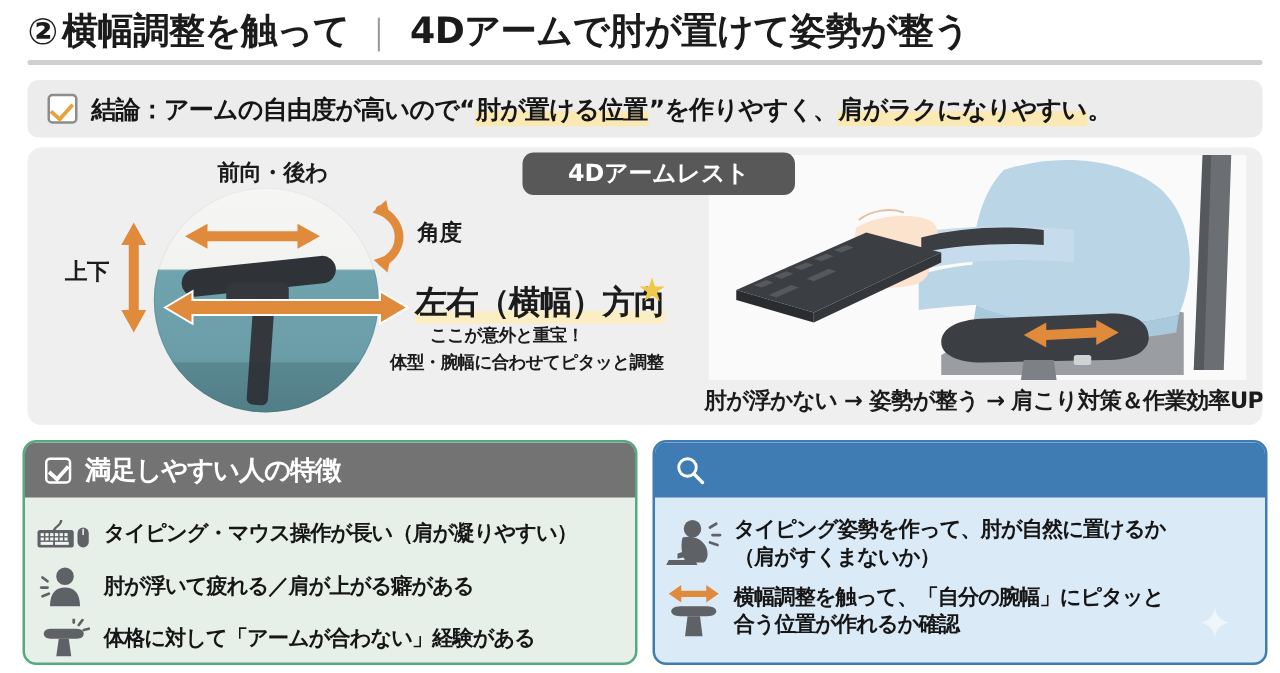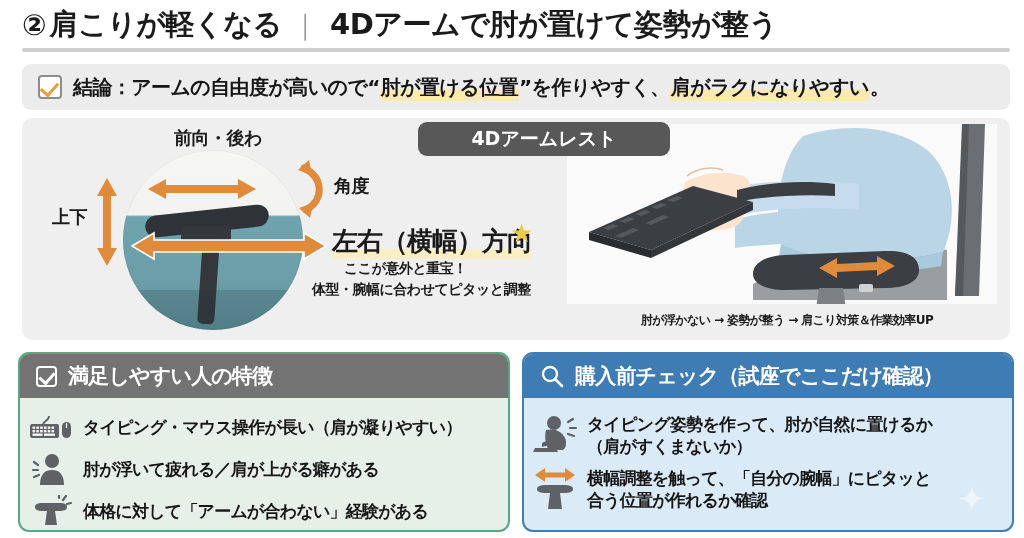--- a/index.html
+++ b/index.html
@@ -60,21 +60,21 @@
   }
 
   
   .panel {
     position: absolute; left: 22px; top: 118px; width: 988px; height: 222px;
     background: #efefef; border-radius: 11px; overflow: hidden;
   }
 
   
   .badge {
-    position: absolute; left: 396px; top: 4px; width: 252px; height: 34px;
+    position: absolute; left: 396px; top: 4px; width: 218px; height: 34px;
     background: #585858; border-radius: 9px;
     display: flex; align-items: center; justify-content: center;
     color: #fff; font-size: 19px; font-weight: 700; letter-spacing: 0px; z-index: 6;
   }
 
   
   .photo-circle {
     position: absolute; left: 101px; top: 32px; width: 180px; height: 180px;
     border-radius: 50%; overflow: hidden;
     background: linear-gradient(to bottom, #f6f6f5 0%, #f2f2f1 36%, #6fa3ad 37%, #6b9ea8 72%, #5d8f99 100%);
@@ -116,21 +116,21 @@
   .arrow-curve { position: absolute; left: 268px; top: 40px; width: 44px; height: 62px; }
 
   
   .illus {
     position: absolute; left: 545px; top: 6px; width: 430px; height: 180px;
     background: #fafafa; overflow: hidden;
   }
 
   .caption-bottom {
     position: absolute; left: 545px; top: 188px; width: 440px; height: 28px;
-    font-size: 12px; font-weight: 700; color: #1b1b1b; letter-spacing: -0.6px;
+    font-size: 18px; font-weight: 700; color: #1b1b1b; letter-spacing: -0.6px;
     display: flex; align-items: center; justify-content: center; white-space: nowrap;
   }
 
   
   .card {
     position: absolute; top: 352px; width: 492px; height: 180px;
     border-radius: 11px; overflow: hidden;
   }
   .card.green { left: 18px; border: 2px solid #56a97f; background: #e6f0e9; }
   .card.blue  { left: 522px; border: 2px solid #3f7cb4; background: #dbeaf7; }
@@ -169,21 +169,21 @@
 
   .sparkle { position: absolute; right: 26px; bottom: 14px; color: #eef5fb; font-size: 34px; line-height: 1; }
 </style>
 </head>
 <body>
 
 <div id="root">
 
   <div class="title-row">
     <span class="title-num">②</span>
-    <span class="title-a">肩こりが軽くなる</span>
+    <span class="title-a">横幅調整を触って</span>
     <span class="title-sep">｜</span>
     <span class="title-b">4Dアームで肘が置けて姿勢が整う</span>
   </div>
   <div class="title-rule"></div>
 
   <div class="concl">
     <span class="chk-box"></span>
     <span class="concl-text">
       <span>結論：アームの自由度が高いので“</span>
         <span class="hl">肘が置ける位置</span>
@@ -340,21 +340,20 @@
   </div>
 
   <div class="card blue">
     <div class="card-head">
       <span class="head-search">
         <svg width="24" height="24" viewBox="0 0 24 24">
           <circle cx="10" cy="10" r="7" stroke="#fff" stroke-width="2.3" fill="none"></circle>
           <line x1="15" y1="15" x2="22" y2="22" stroke="#fff" stroke-width="2.6" stroke-linecap="round"></line>
         </svg>
       </span>
-      <span>購入前チェック（試座でここだけ確認）</span>
     </div>
     <div class="card-body">
 
       <div class="row">
         <span class="row-icon">
           <svg width="46" height="42" viewBox="0 0 46 42">
             <circle cx="22" cy="9" r="7" fill="#5e6166"></circle>
             <path d="M14 16 C22 14 30 17 33 24 C35 29 34 34 31 36 L18 36 C14 34 12 24 14 16 Z" fill="#5e6166"></path>
             <path d="M10 29 C16 26 24 26 30 28 L30 33 C24 31 16 31 10 33 Z" fill="#5e6166"></path>
             <path d="M3 34 L24 34 L26 38 L1 38 Z" fill="#5e6166"></path>

